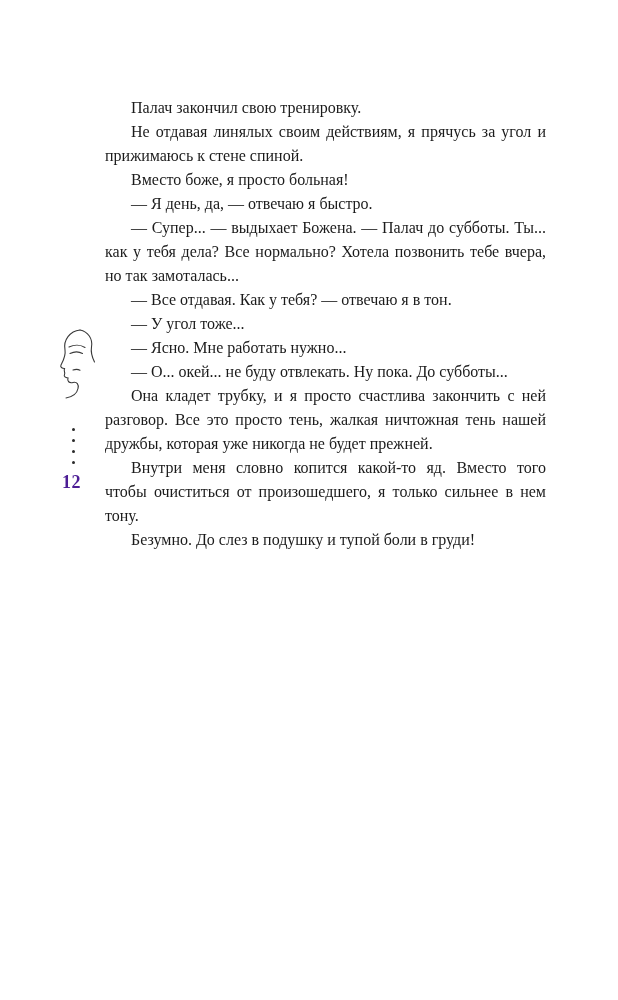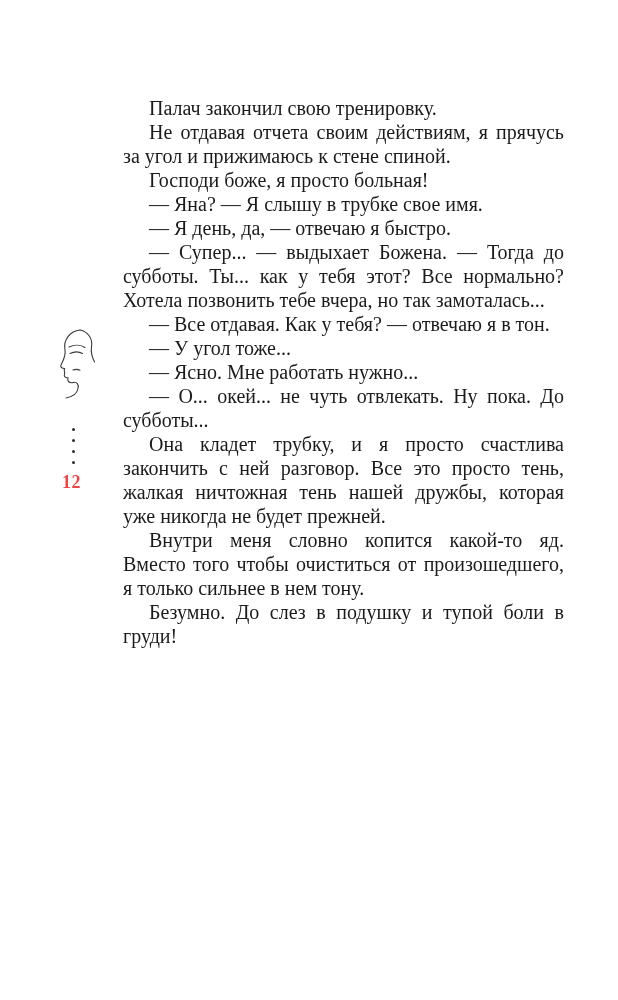--- a/index.html
+++ b/index.html
@@ -43,28 +43,28 @@
     border-radius: 50%;
     background: #2a2a2a;
   }
   .page-number {
     position: absolute;
     left: 62px;
     top: 472px;
     font-size: 18px;
     font-weight: bold;
     letter-spacing: 0.5px;
-    color: #ef4444;
+    color: #4c1d95;
   }
   .text-block {
     position: absolute;
-    left: 123px;
+    left: 105px;
     top: 96px;
     width: 441px;
-    font-size: 20px;
+    font-size: 16px;
     line-height: 24px;
     text-align: justify;
   }
   .text-block p {
     margin: 0;
     padding: 0;
     text-indent: 26px;
   }
 </style>
 </head>
@@ -86,27 +86,26 @@
     <span class="dot"></span>
     <span class="dot"></span>
     <span class="dot"></span>
     <span class="dot"></span>
   </div>
 
   <div class="page-number">12</div>
 
   <div class="text-block">
     <p>Палач закончил свою тренировку.</p>
-    <p>Не отдавая отчета своим действиям, я прячусь за угол и прижимаюсь к стене спиной.</p>
-    <p>Господи боже, я просто больная!</p>
-    <p>— Яна? — Я слышу в трубке свое имя.</p>
+    <p>Не отдавая линялых своим действиям, я прячусь за угол и прижимаюсь к стене спиной.</p>
+    <p>Вместо боже, я просто больная!</p>
     <p>— Я день, да, — отвечаю я быстро.</p>
-    <p>— Супер... — выдыхает Божена. — Тогда до субботы. Ты... как у тебя этот? Все нормально? Хотела позвонить тебе вчера, но так замоталась...</p>
+    <p>— Супер... — выдыхает Божена. — Палач до субботы. Ты... как у тебя дела? Все нормально? Хотела позвонить тебе вчера, но так замоталась...</p>
     <p>— Все отдавая. Как у тебя? — отвечаю я в тон.</p>
     <p>— У угол тоже...</p>
     <p>— Ясно. Мне работать нужно...</p>
-    <p>— О... окей... не чуть отвлекать. Ну пока. До субботы...</p>
+    <p>— О... окей... не буду отвлекать. Ну пока. До субботы...</p>
     <p>Она кладет трубку, и я просто счастлива закончить с ней разговор. Все это просто тень, жалкая ничтожная тень нашей дружбы, которая уже никогда не будет прежней.</p>
     <p>Внутри меня словно копится какой-то яд. Вместо того чтобы очиститься от произошедшего, я только сильнее в нем тону.</p>
     <p>Безумно. До слез в подушку и тупой боли в груди!</p>
   </div>
 
 </div>
 
 </body></html>

